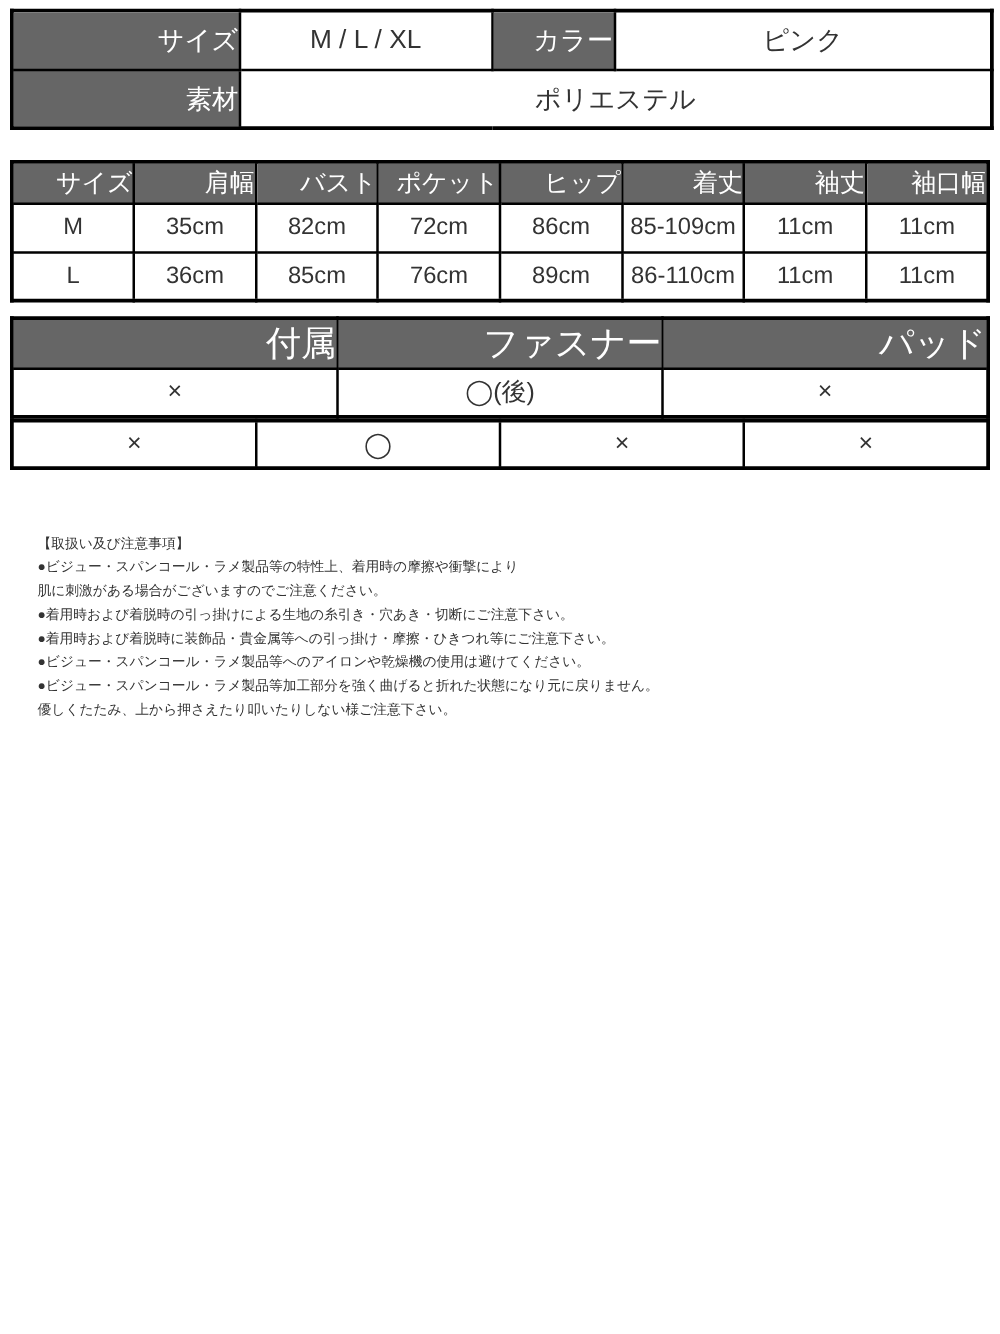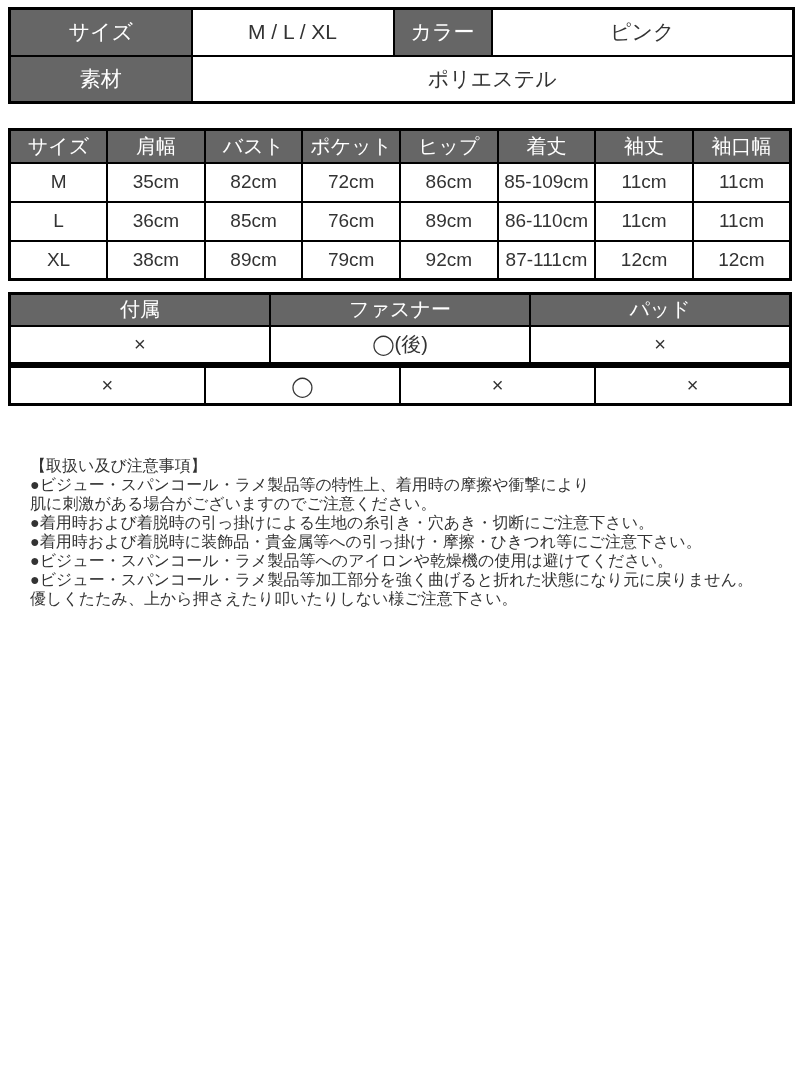--- a/index.html
+++ b/index.html
@@ -27,40 +27,41 @@
     border: 2px solid var(--border-color);
     text-align: center;
     vertical-align: middle;
     overflow: hidden;
     white-space: nowrap;
   }
   th.hdr {
     background: var(--header-bg);
     color: var(--header-text);
     font-weight: normal;
+    text-align: right;
   }
   
   .spec-table { margin-top: 7px; border: 3px solid var(--border-color); }
   .spec-table th, .spec-table td { height: 47px; font-size: 21px; }
   
   .meas-table { margin-top: 24px; border: 3px solid var(--border-color); }
   .meas-table th { height: 33px; font-size: 20px; }
   .meas-table td { height: 39px; font-size: 19px; color: #333; }
   
   .feat-table { border: 3px solid var(--border-color); }
   .feat-table-1 { margin-top: 11px; }
   .feat-table-2 { margin-top: 0px; }
-  .feat-table th { height: 32px; font-size: 20px; }
+  .feat-table th { height: 32px; font-size: 28px; }
   .feat-table td { height: 38px; font-size: 20px; color: #333; }
   
   .care-notes {
     margin-top: 50px;
     margin-left: 30px;
     margin-right: 20px;
-    font-size: 16px;
+    font-size: 11px;
     line-height: 19px;
     color: var(--body-text);
   }
   .care-notes .note-line { white-space: nowrap; }
 </style>
 </head>
 <body>
 
 <table class="spec-table">
   <colgroup>
@@ -108,30 +109,20 @@
   <tr>
     <td>L</td>
     <td>36cm</td>
     <td>85cm</td>
     <td>76cm</td>
     <td>89cm</td>
     <td>86-110cm</td>
     <td>11cm</td>
     <td>11cm</td>
   </tr>
-  <tr>
-    <td>XL</td>
-    <td>38cm</td>
-    <td>89cm</td>
-    <td>79cm</td>
-    <td>92cm</td>
-    <td>87-111cm</td>
-    <td>12cm</td>
-    <td>12cm</td>
-  </tr>
 </tbody>
   </table>
 
 <table class="feat-table feat-table-1">
   <tbody>
       <tr>
     <th class="hdr">付属</th>
     <th class="hdr">ファスナー</th>
     <th class="hdr">パッド</th>
   </tr>

